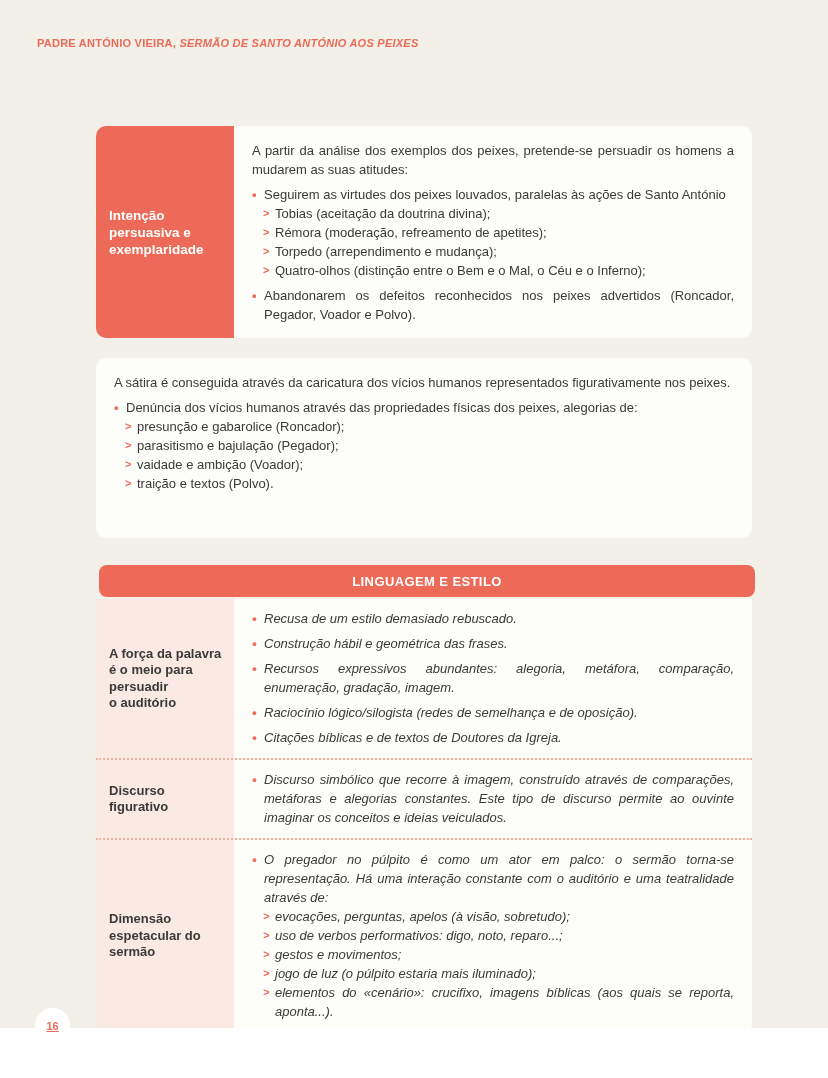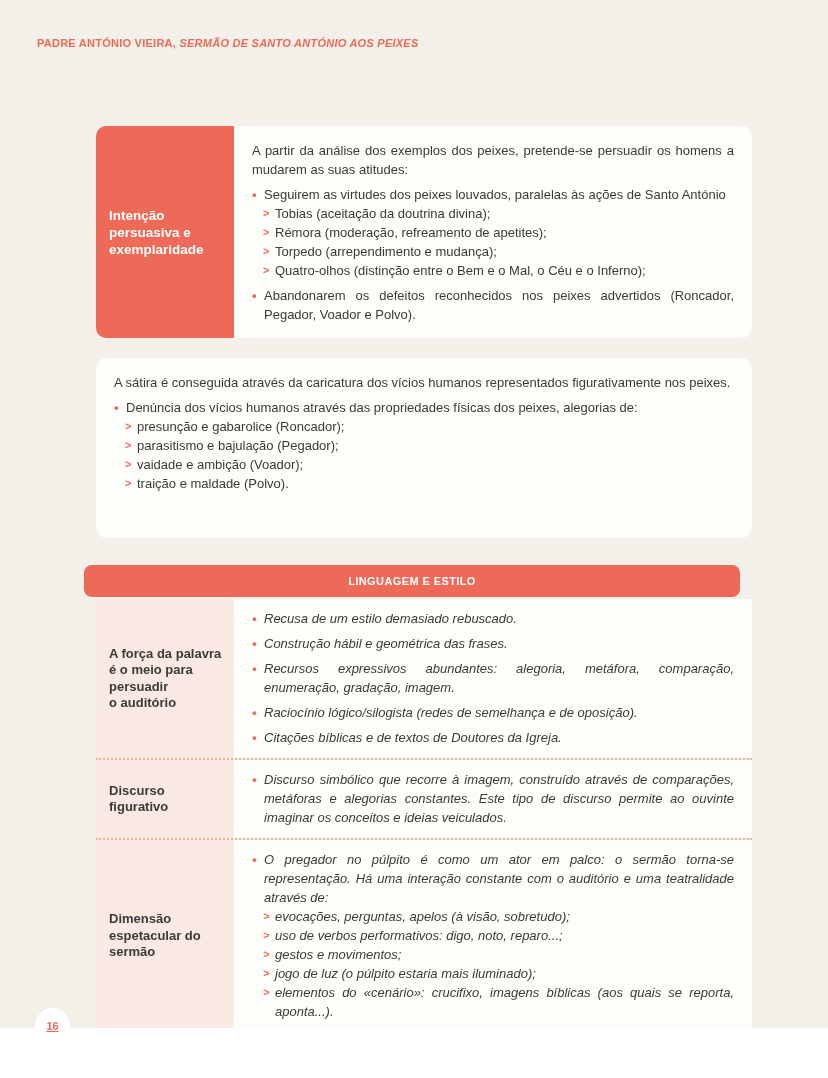--- a/index.html
+++ b/index.html
@@ -54,23 +54,23 @@
     color:var(--accent);font-weight:bold;
   }
   .sub{position:relative;padding-left:23px;}
   .sub::before{
     content:">";position:absolute;left:11px;top:0;
     color:var(--accent);font-size:11px;line-height:19px;font-weight:bold;
   }
 
   
   .table-header{
-    position:absolute;left:84px;top:565px;width:656px;height:32px;
+    position:absolute;left:99px;top:565px;width:656px;height:32px;
     background:var(--accent);border-radius:8px;
-    color:#ffffff;font-weight:bold;font-size:11px;letter-spacing:.4px;
+    color:#ffffff;font-weight:bold;font-size:13px;letter-spacing:.4px;
     display:flex;align-items:center;justify-content:center;
   }
   .table-body{
     position:absolute;left:96px;top:599px;width:656px;
     border-radius:0 0 8px 8px;overflow:hidden;
   }
   .t-row{display:flex;border-bottom:2px dotted var(--dotted);}
   .t-row:last-child{border-bottom:none;}
   .t-row.row1{min-height:141px;}
   .t-row.row2{min-height:61px;}
@@ -124,21 +124,21 @@
   </div>
 </section>
 
 <section class="card card2">
   <div class="card-content">
     <p class="intro">A sátira é conseguida através da caricatura dos vícios humanos representados figurativamente nos peixes.</p>
     <div class="bullet">Denúncia dos vícios humanos através das propriedades físicas dos peixes, alegorias de:</div>
     <div class="sub">presunção e gabarolice (Roncador);</div>
     <div class="sub">parasitismo e bajulação (Pegador);</div>
     <div class="sub">vaidade e ambição (Voador);</div>
-    <div class="sub">traição e maldade (Polvo).</div>
+    <div class="sub">traição e textos (Polvo).</div>
   </div>
 </section>
 
 <div class="table-header">LINGUAGEM E ESTILO</div>
 
 <div class="table-body">
 
   <div class="t-row row1">
     <div class="t-label">A força da palavra
 é o meio para

